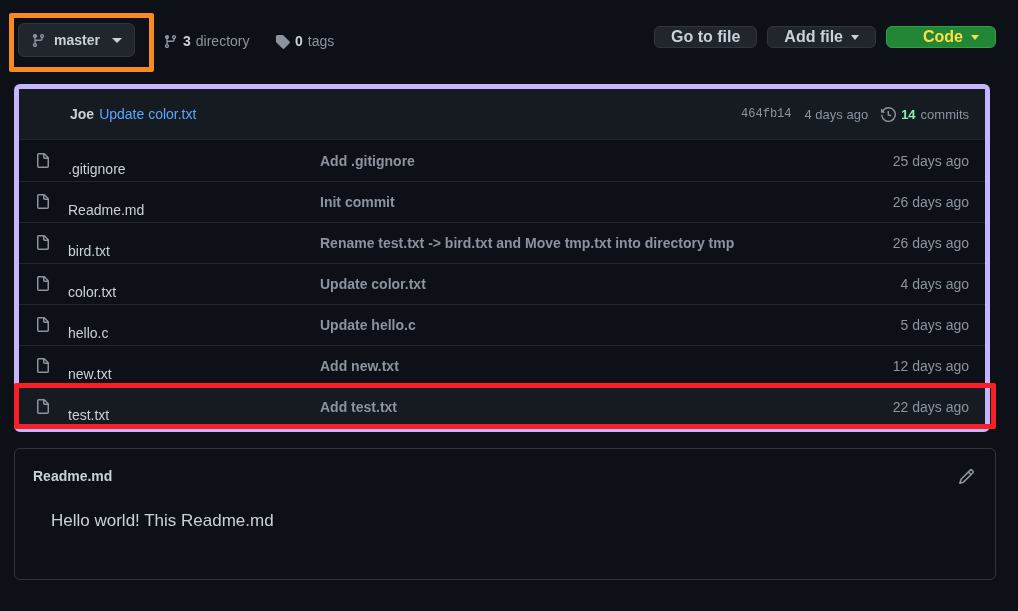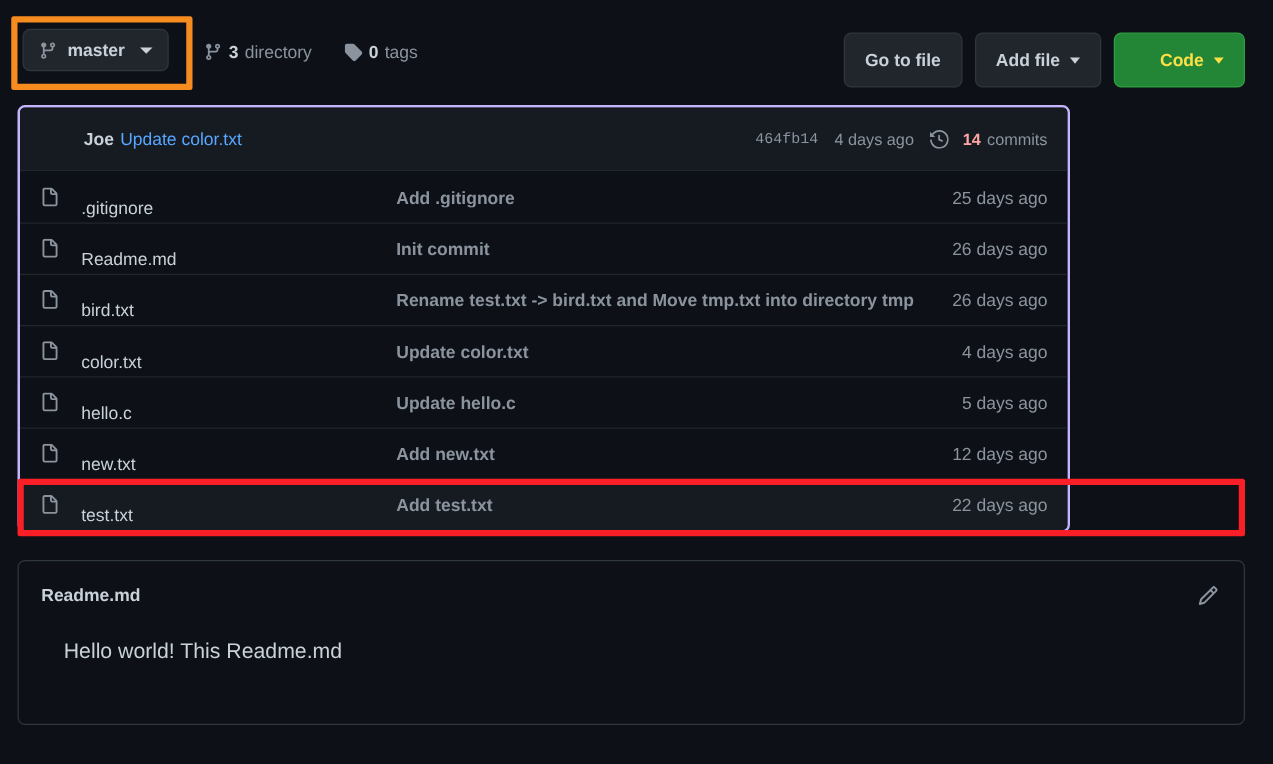--- a/index.html
+++ b/index.html
@@ -50,28 +50,28 @@
   .meta-link .num { color: #c9d1d9; font-weight: bold; }
   #branches-link { left: 163px; }
   #tags-link { left: 275px; }
 
   .btn-group {
     position: absolute;
     right: 22px; top: 26px;
     display: flex; gap: 10px; align-items: center;
   }
   .btn {
-    height: 44px;
+    height: 22px;
     display: flex; align-items: center; gap: 6px;
     padding: 0 16px;
     background: #21262d;
     border: 1px solid #30363d;
     border-radius: 6px;
     color: #c9d1d9;
-    font-size: 14px; font-weight: bold;
+    font-size: 16px; font-weight: bold;
     cursor: pointer;
     white-space: nowrap;
   }
   .btn.green {
     background: #238636;
     border-color: #2ea043;
     color: #fde047;
     padding-left: 36px;
   }
   .btn .caret {
@@ -79,22 +79,22 @@
     border-left: 4px solid transparent;
     border-right: 4px solid transparent;
     border-top: 5px solid currentColor;
     margin-left: 2px;
   }
 
   
   .file-card {
     position: absolute;
     left: 14px; top: 84px;
-    width: 842px;
-    border: 2px solid #c4b5fd;
+    width: 976px;
+    border: 5px solid #c4b5fd;
     border-radius: 6px;
     overflow: hidden;
     background: #0d1117;
   }
   .commit-head {
     height: 51px;
     background: #161b22;
     display: flex; align-items: center;
     padding: 0 16px 0 51px;
     border-bottom: 1px solid #21262d;
@@ -105,21 +105,21 @@
   .commit-right {
     margin-left: auto;
     display: flex; align-items: center; gap: 13px;
     color: #8b949e; font-size: 13px;
   }
   .commit-sha {
     font-family: "Liberation Mono", monospace;
     font-size: 12px; color: #8b949e;
   }
   .commits-count { display: flex; align-items: center; gap: 5px; }
-  .commits-count .num { color: #fca5a5; font-weight: bold; margin-left: 6px; }
+  .commits-count .num { color: #86efac; font-weight: bold; }
   .commits-count .lbl { color: #8b949e; }
 
   .file-row {
     height: 41px;
     display: flex; align-items: center;
     padding: 0 16px;
     border-top: 1px solid #21262d;
     font-size: 14px;
     background: #0d1117;
   }

